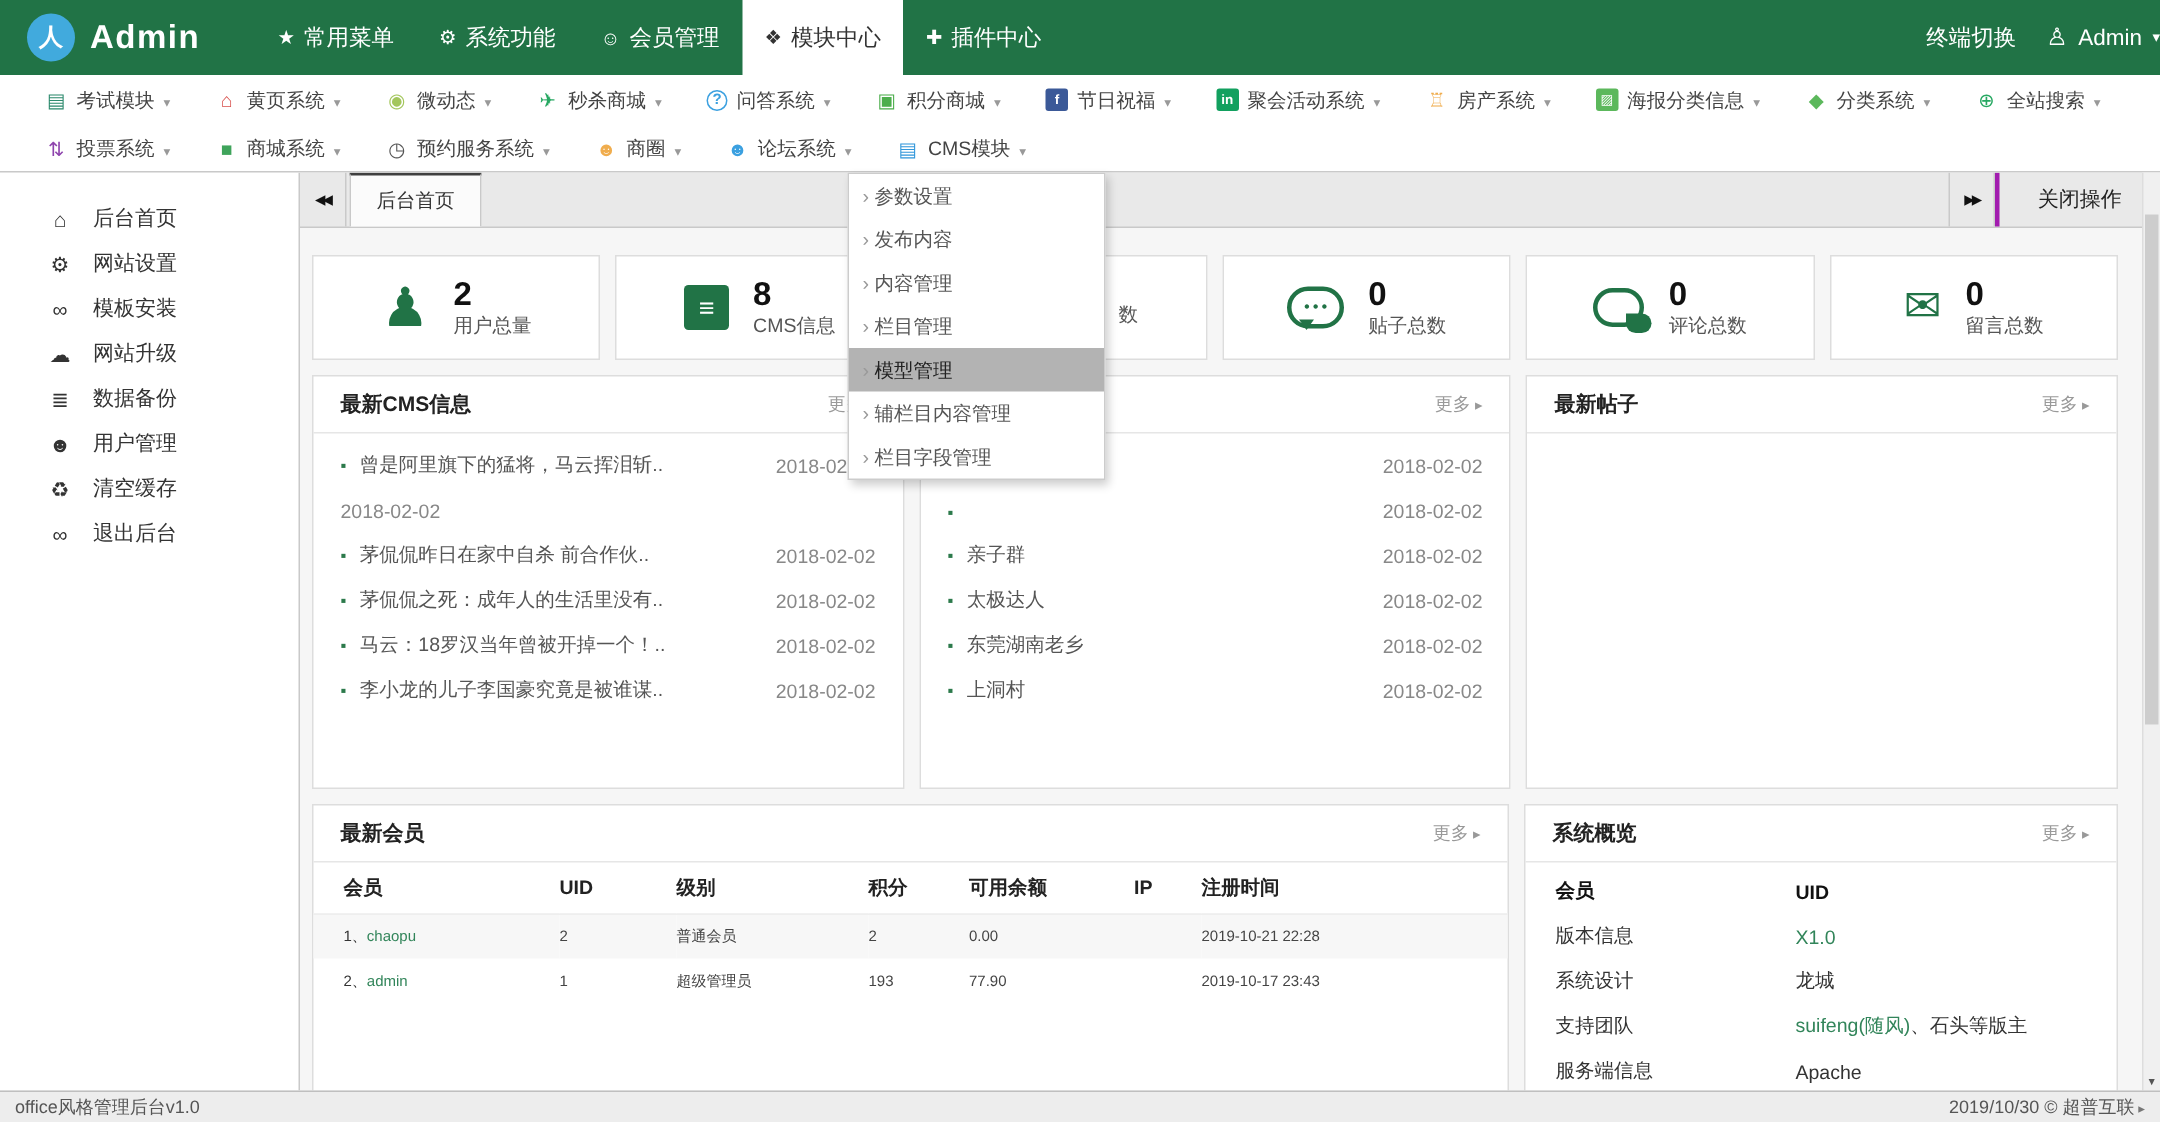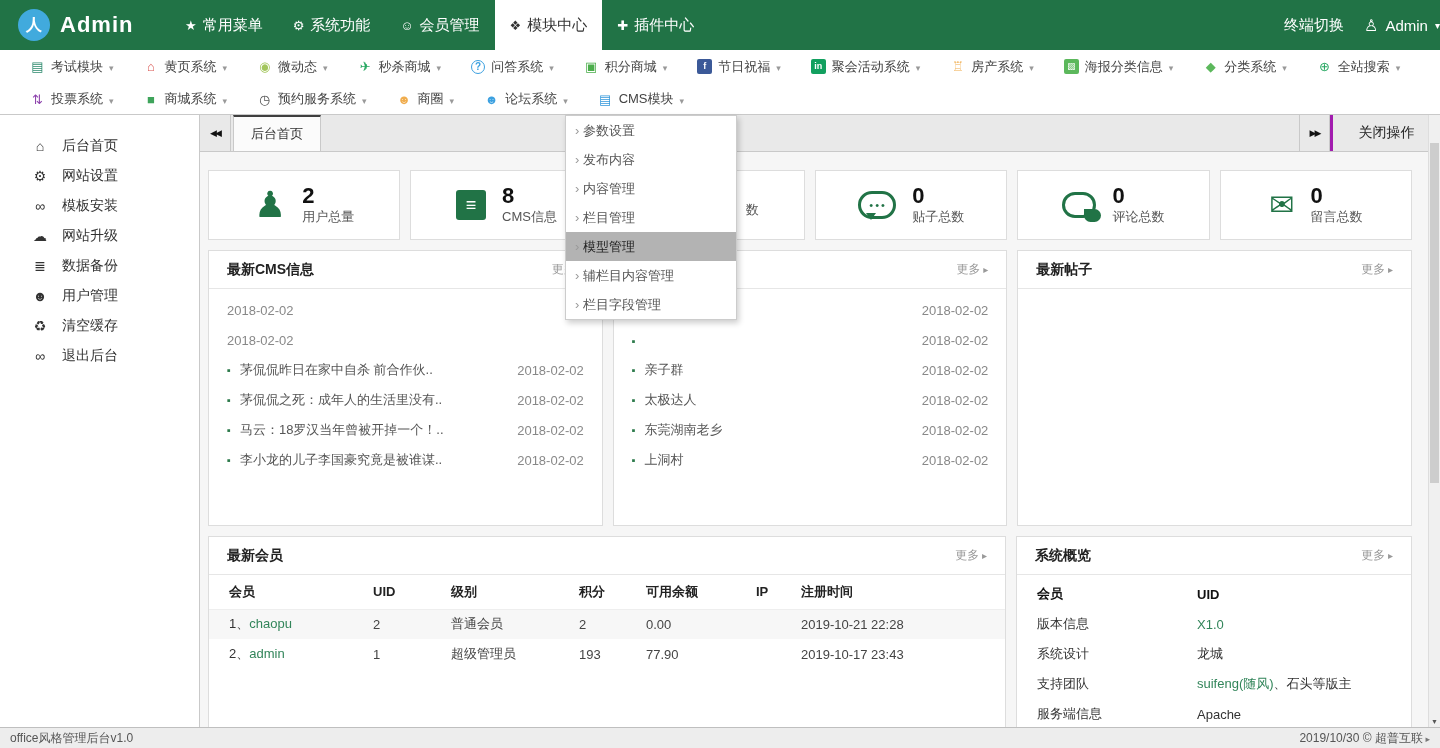--- a/index.html
+++ b/index.html
@@ -71,21 +71,21 @@
 .plist-item{display:flex;align-items:center;height:30px}
 .li-name{flex:1;color:#555;font-size:13px;white-space:nowrap;overflow:hidden}
 .li-name::before{content:"▪";color:#2c7a4b;font-size:11px;margin-right:9px}
 .li-date{color:#888;font-size:13px}
 
 .bottomrow{display:flex;gap:10px;margin-top:10px}
 .members-panel{width:798px;height:300px}
 .system-panel{flex:1;height:300px}
 table.members{width:100%;border-collapse:collapse}
 .members th{height:34px;text-align:left;font-size:13px;color:#222;border-bottom:1px solid #eee}
-.members td{height:30px;font-size:13px;color:#444}
+.members td{height:30px;font-size:10px;color:#444}
 .members th:first-child,.members td:first-child{padding-left:20px}
 .members tbody tr:nth-child(odd){background:#f7f7f7}
 .glink{color:#32855a}
 .rank{color:#333}
 
 .sysrows{padding-top:4px}
 .sysrow{display:flex;height:30px;align-items:center;padding-left:20px;font-size:13px}
 .sys-label{width:160px;color:#333}
 .sys-plain{color:#333}
 .sysrow.head .sys-label,.sysrow.head .sys-plain{font-weight:bold;color:#111}
@@ -353,20 +353,21 @@
   </div>
 
   <div class="prow">
     <div class="panel p230">
       <div class="panel-h">
         <span class="panel-title">最新CMS信息</span>
         <a class="more">更多</a>
       </div>
       <div class="plist">
   <div class="plist-item">
+    <span class="li-name">曾是阿里旗下的猛将，马云挥泪斩..</span>
     <span class="li-date">2018-02-02</span>
   </div>
 
   <div class="plist-item">
     <span class="li-date">2018-02-02</span>
   </div>
 
   <div class="plist-item">
     <span class="li-name">茅侃侃昨日在家中自杀 前合作伙..</span>
     <span class="li-date">2018-02-02</span>

